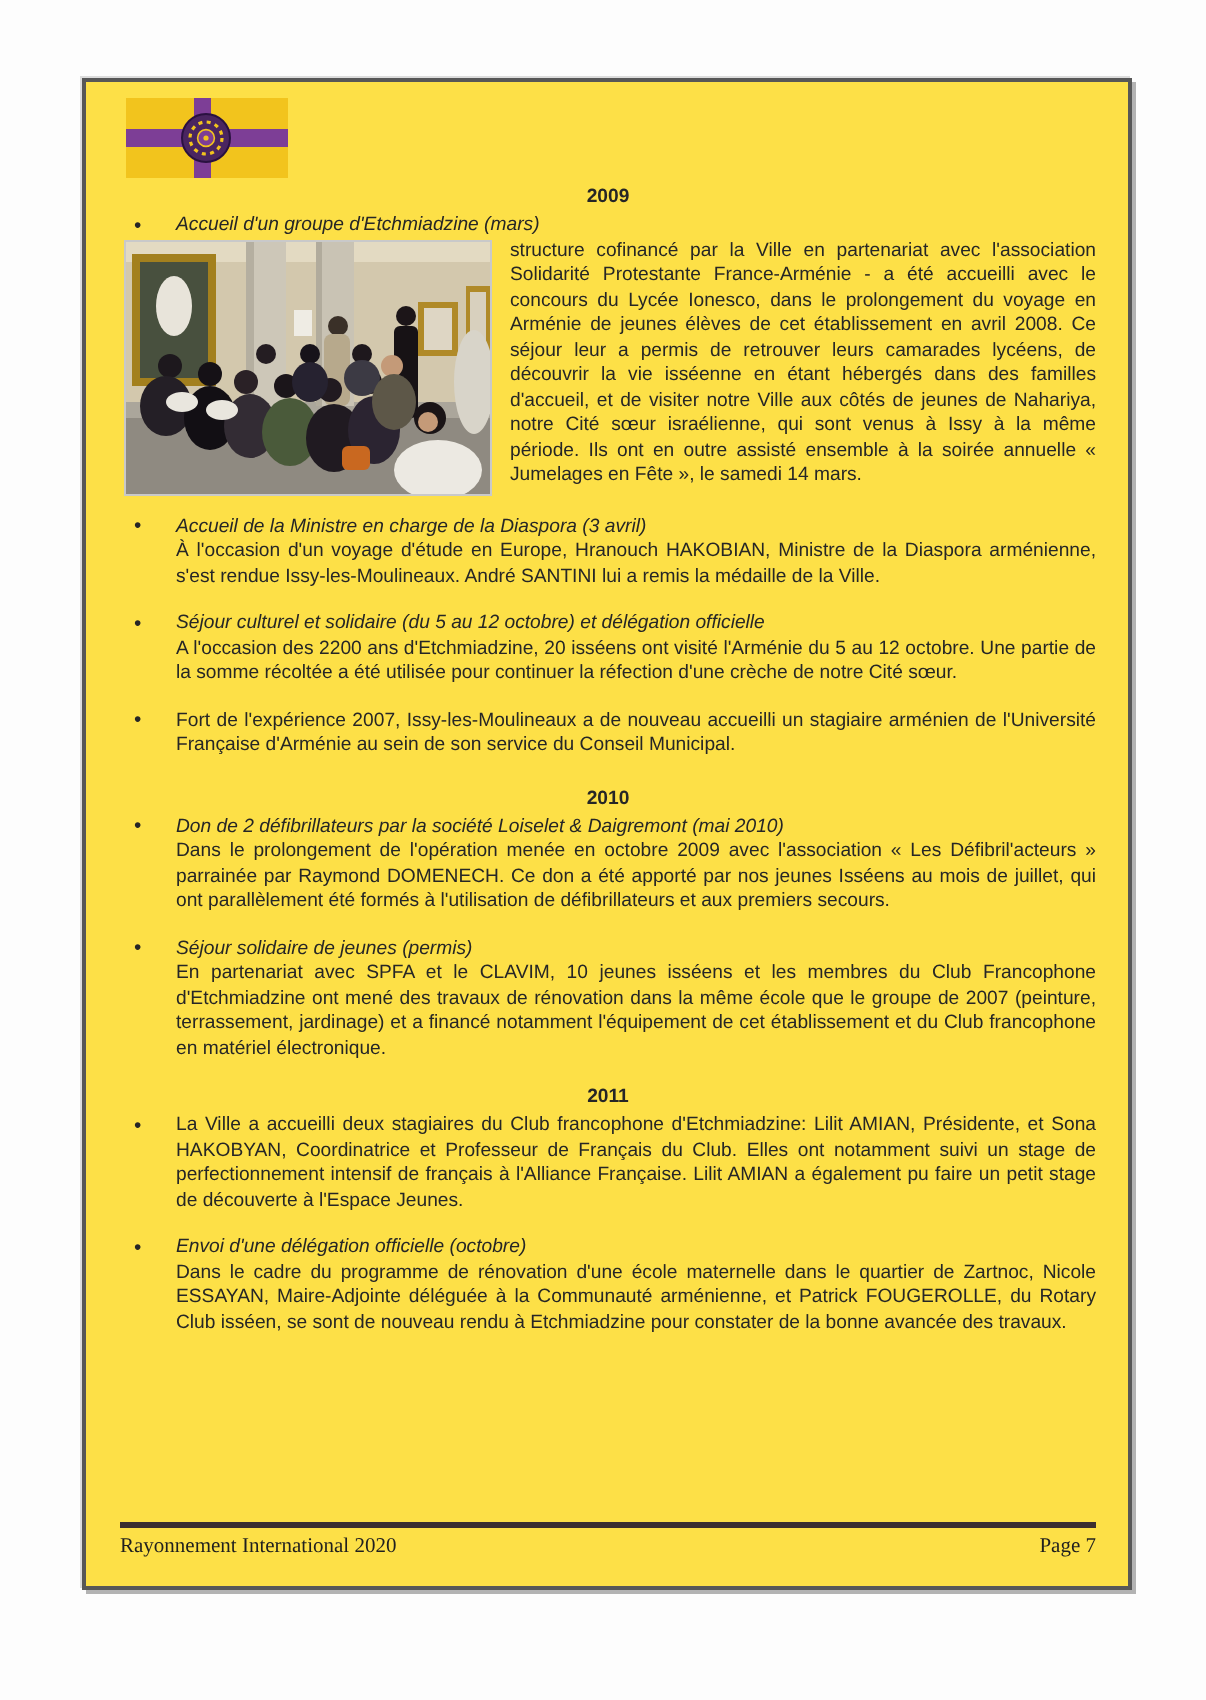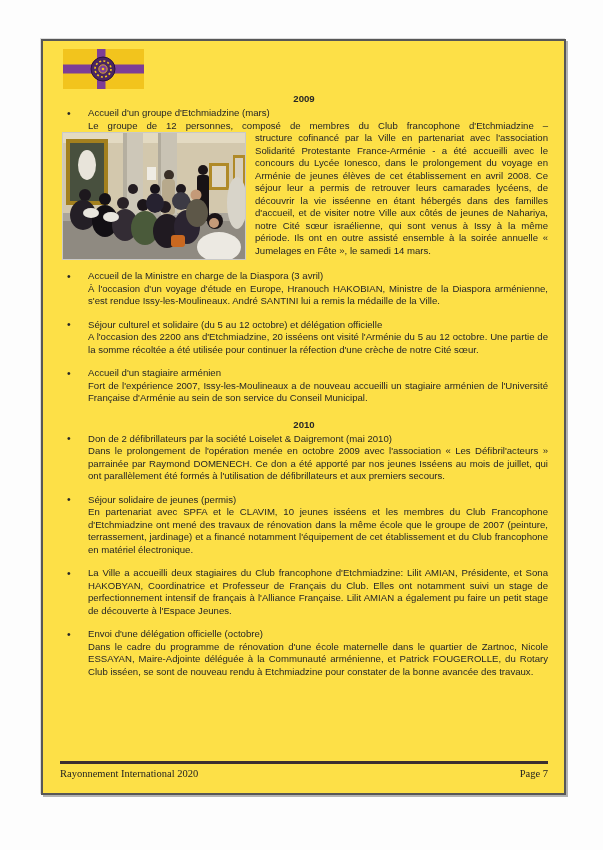--- a/index.html
+++ b/index.html
@@ -33,21 +33,21 @@
   li.item {
     position:relative; padding-left:28px;
     margin:0 0 11px 0;
     font-size:9.6px; line-height:12.5px;
   }
   li.item::before {
     content:"\2022";
     position:absolute; left:7px; top:-0.5px;
     font-size:10.5px; color:#262626;
   }
-  .title { white-space:nowrap; }
+  .title { white-space:nowrap;font-style:italic; }
   .para { text-align:justify; margin:0; }
   .intro { text-align:justify; text-align-last:justify; margin:0; }
   .para-wrap::after { content:""; display:block; clear:both; }
   .photo {
     float:left; width:182px; height:126px;
     margin:1px 10px 0 -25px;
   }
   .photo svg {
     display:block; width:100%; height:100%;
     outline:1px solid #c9c9c9;
@@ -77,21 +77,20 @@
         <circle cx="40" cy="20" r="4.2" fill="#7d3e96" stroke="#f2c41d" stroke-width="0.8"></circle>
         <circle cx="40" cy="20" r="1.3" fill="#f2c41d"></circle>
       </svg>
     </div>
 
     <div class="year">2009</div>
 
     <ul class="items">
       <li class="item">
         <div class="title">Accueil d'un groupe d'Etchmiadzine (mars)</div>
-        <div class="intro">Le groupe de 12 personnes, composé de membres du Club francophone d'Etchmiadzine –</div>
         <div class="para para-wrap">
           <span class="photo">
             <svg viewBox="0 0 182 126" xmlns="http://www.w3.org/2000/svg">
               <rect x="0" y="0" width="182" height="126" fill="#d3c8ad"></rect>
               <rect x="0" y="0" width="182" height="10" fill="#e3dac2"></rect>
               <rect x="0" y="80" width="182" height="10" fill="#aba69b"></rect>
               <rect x="0" y="88" width="182" height="38" fill="#8f8a81"></rect>
               <rect x="3" y="6" width="42" height="66" fill="#a3801e"></rect>
               <rect x="7" y="10" width="34" height="58" fill="#48503e"></rect>
               <ellipse cx="24" cy="32" rx="9" ry="15" fill="#e8e4da"></ellipse>
@@ -144,39 +143,39 @@
         <div class="title">Accueil de la Ministre en charge de la Diaspora (3 avril)</div>
         <div class="para">À l'occasion d'un voyage d'étude en Europe, Hranouch HAKOBIAN, Ministre de la Diaspora arménienne, s'est rendue Issy-les-Moulineaux. André SANTINI lui a remis la médaille de la Ville.</div>
       </li>
 
       <li class="item">
         <div class="title">Séjour culturel et solidaire (du 5 au 12 octobre) et délégation officielle</div>
         <div class="para">A l'occasion des 2200 ans d'Etchmiadzine, 20 isséens ont visité l'Arménie du 5 au 12 octobre. Une partie de la somme récoltée a été utilisée pour continuer la réfection d'une crèche de notre Cité sœur.</div>
       </li>
 
       <li class="item">
-        <div class="title">Accueil d'un stagiaire arménien</div>
         <div class="para">Fort de l'expérience 2007, Issy-les-Moulineaux a de nouveau accueilli un stagiaire arménien de l'Université Française d'Arménie au sein de son service du Conseil Municipal.</div>
       </li>
     </ul>
 
     <div class="year gap">2010</div>
 
     <ul class="items">
       <li class="item">
         <div class="title">Don de 2 défibrillateurs par la société Loiselet &amp; Daigremont (mai 2010)</div>
         <div class="para">Dans le prolongement de l'opération menée en octobre 2009 avec l'association « Les Défibril'acteurs » parrainée par Raymond DOMENECH. Ce don a été apporté par nos jeunes Isséens au mois de juillet, qui ont parallèlement été formés à l'utilisation de défibrillateurs et aux premiers secours.</div>
       </li>
 
       <li class="item">
         <div class="title">Séjour solidaire de jeunes (permis)</div>
         <div class="para">En partenariat avec SPFA et le CLAVIM, 10 jeunes isséens et les membres du Club Francophone d'Etchmiadzine ont mené des travaux de rénovation dans la même école que le groupe de 2007 (peinture, terrassement, jardinage) et a financé notamment l'équipement de cet établissement et du Club francophone en matériel électronique.</div>
       </li>
     </ul>
 
+    <div class="year">2011</div>
 
     <ul class="items">
       <li class="item">
         <div class="para">La Ville a accueilli deux stagiaires du Club francophone d'Etchmiadzine: Lilit AMIAN, Présidente, et Sona HAKOBYAN, Coordinatrice et Professeur de Français du Club. Elles ont notamment suivi un stage de perfectionnement intensif de français à l'Alliance Française. Lilit AMIAN a également pu faire un petit stage de découverte à l'Espace Jeunes.</div>
       </li>
 
       <li class="item">
         <div class="title">Envoi d'une délégation officielle (octobre)</div>
         <div class="para">Dans le cadre du programme de rénovation d'une école maternelle dans le quartier de Zartnoc, Nicole ESSAYAN, Maire-Adjointe déléguée à la Communauté arménienne, et Patrick FOUGEROLLE, du Rotary Club isséen, se sont de nouveau rendu à Etchmiadzine pour constater de la bonne avancée des travaux.</div>
       </li>

